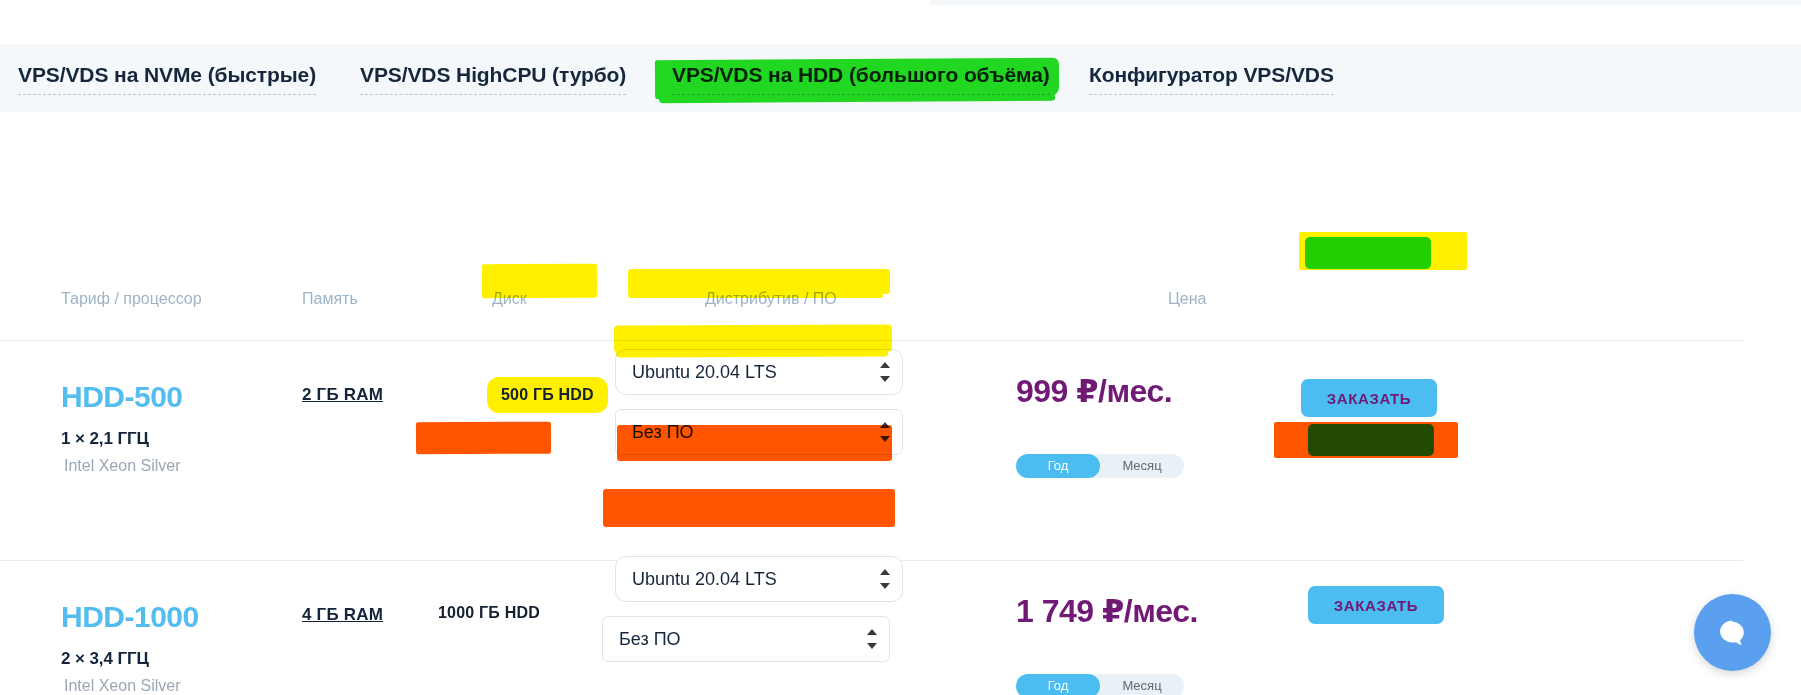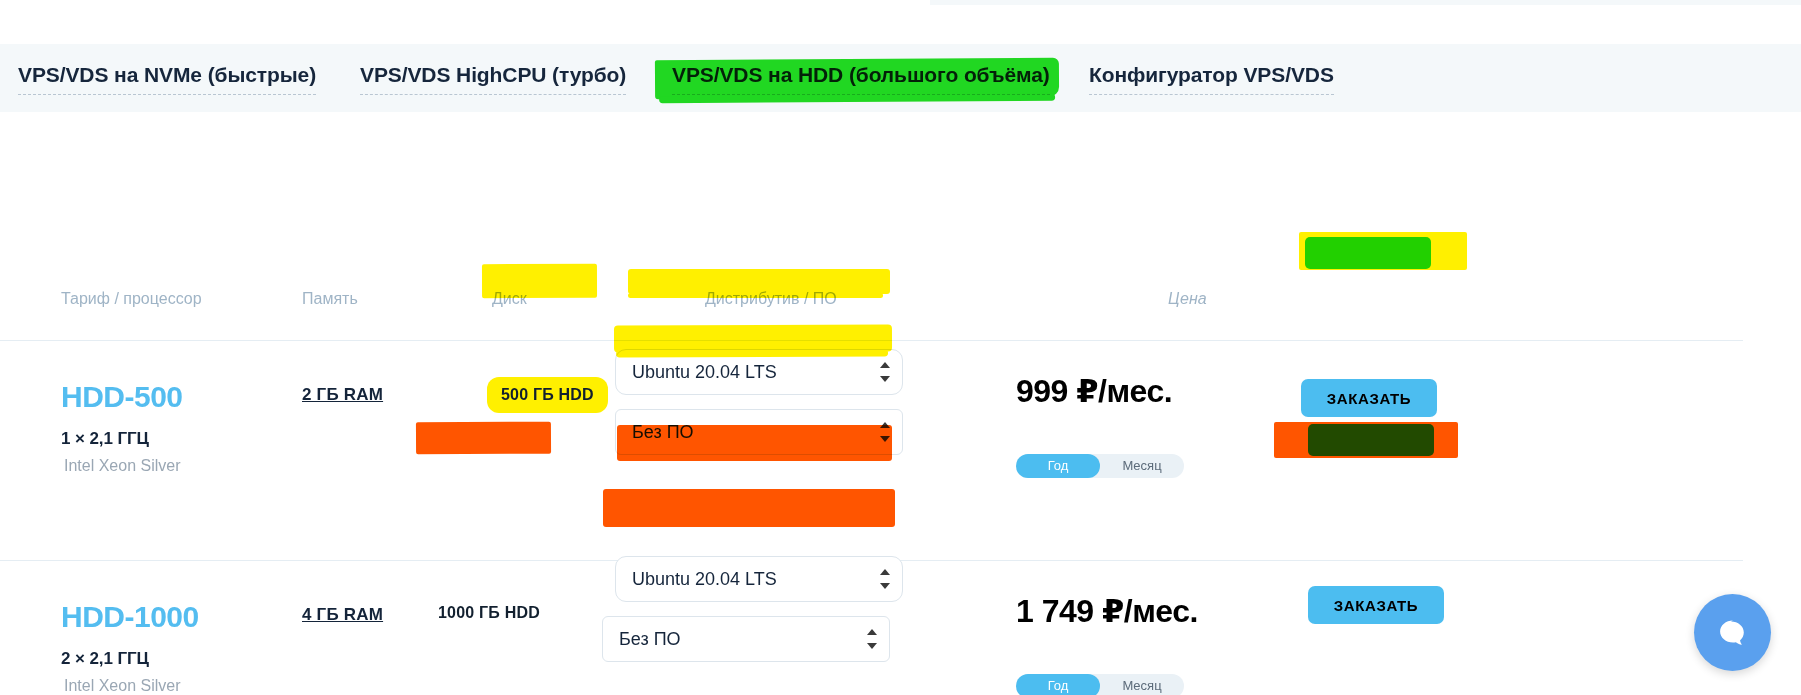--- a/index.html
+++ b/index.html
@@ -101,21 +101,21 @@
     top: 178px;
     font-size: 16px;
     color: #9fb4c6;
     font-weight: normal;
     white-space: nowrap;
   }
   .th-0 { left: 61px; }
   .th-1 { left: 302px; }
   .th-2 { left: 492px; }
   .th-3 { left: 705px; }
-  .th-4 { left: 1168px; font-style: italic; }
+  .th-4 { left: 1168px; }
 
   .divider {
     position: absolute;
     left: 0;
     width: 1743px;
     height: 1px;
     background: #e5edf3;
   }
   .divider.d1 { top: 228px; }
   .divider.d2 { top: 448px; }
@@ -210,21 +210,21 @@
     border-right: 5px solid transparent;
   }
   .stepper i.up   { top: 1px;  border-bottom: 6px solid #3a3a3a; }
   .stepper i.down { bottom: 1px; border-top: 6px solid #3a3a3a; }
 
   
   .price {
     left: 1016px; top: 32px;
     font-size: 32px;
     font-weight: bold;
-    color: #000000;
+    color: #701a75;
     letter-spacing: -0.5px;
     white-space: nowrap;
   }
   .period-toggle {
     position: absolute;
     left: 1016px; top: 90px;
     width: 168px;
     height: 24px;
     background: #eaf1f6;
     border-radius: 12px;
@@ -246,21 +246,21 @@
     color: #ffffff;
   }
 
   
   .order-btn {
     position: absolute;
     left: 1301px; top: 39px;
     width: 136px;
     height: 38px;
     background: #4cbdf0;
-    color: #000000;
+    color: #701a75;
     border: none;
     border-radius: 7px;
     font-size: 15px;
     font-weight: bold;
     letter-spacing: 0.6px;
     cursor: pointer;
     font-family: inherit;
   }
 
   
@@ -429,21 +429,21 @@
       <div class="period-toggle">
         <div class="seg active">Год</div>
         <div class="seg">Месяц</div>
       </div>
 
       <button class="order-btn">ЗАКАЗАТЬ</button>
     </div>
 
     <div class="row row-2">
       <div class="cell plan-name">HDD-1000</div>
-      <div class="cell plan-cpu">2 × 2,1 ГГЦ</div>
+      <div class="cell plan-cpu">2 × 3,4 ГГЦ</div>
       <div class="cell plan-cpu-sub">Intel Xeon Silver</div>
       <div class="cell ram">4 ГБ RAM</div>
       <div class="cell disk-badge plain" style="left:424px; top:35px;">1000 ГБ HDD</div>
 
       <div class="select os">
         <span>Ubuntu 20.04 LTS</span>
         <span class="stepper">
           <i class="up"></i>
             <i class="down"></i>
         </span>

